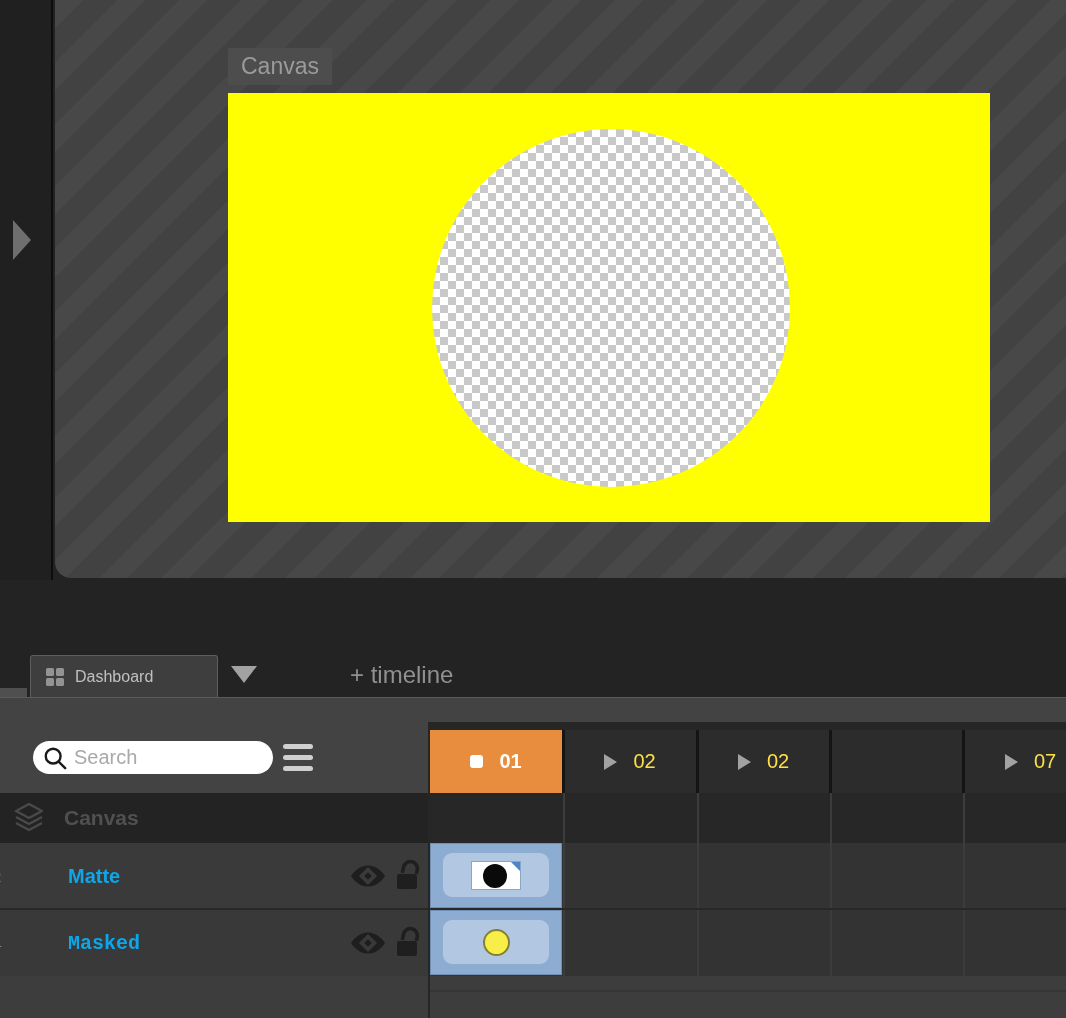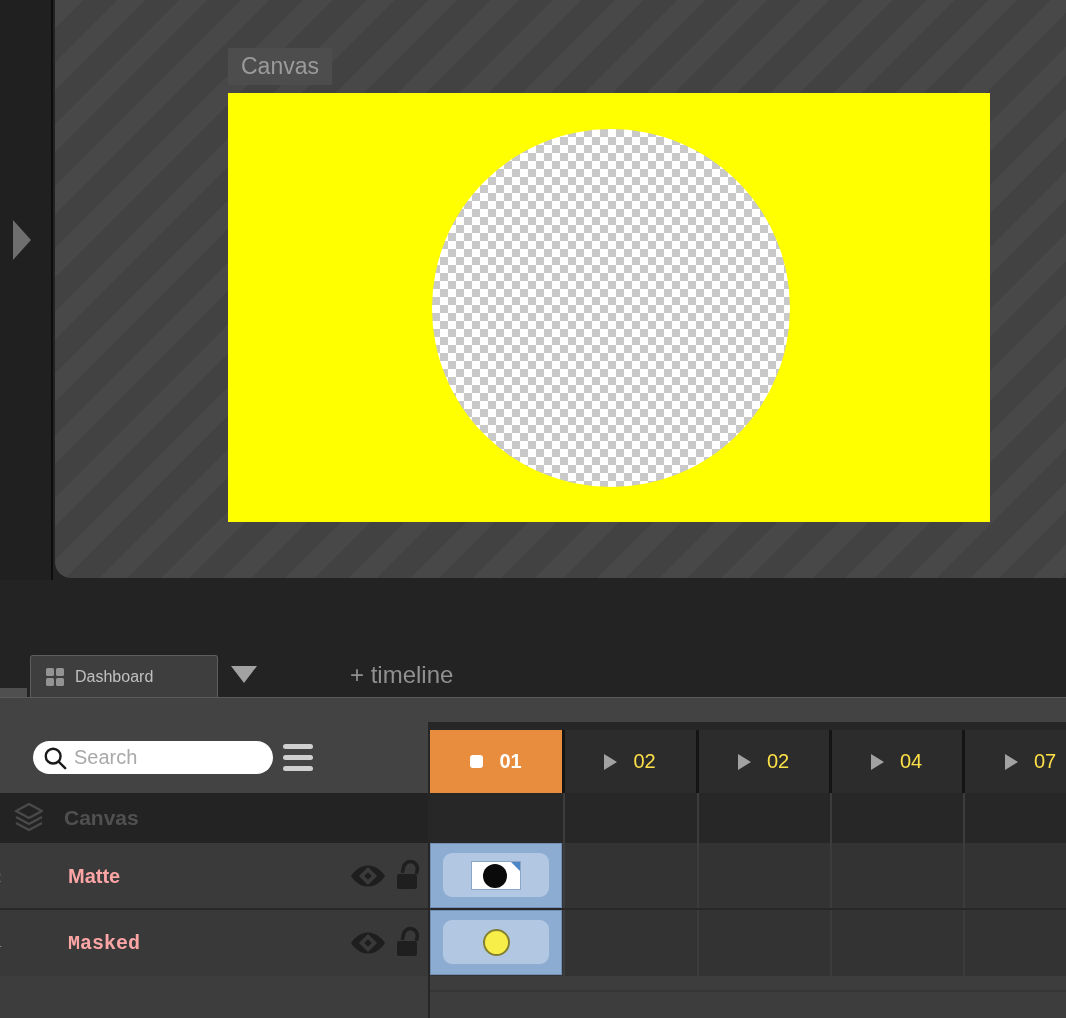--- a/index.html
+++ b/index.html
@@ -66,21 +66,21 @@
   .stack-icon { position:absolute; left:13px; top:8px; }
 
   .layer-row { position:absolute; left:0; width:428px; height:65px; cursor:pointer; }
   .row-matte  { top:843px; background:#3a3a3a; }
   .row-masked { top:910px; height:66px; background:#393939;font-family:Liberation Mono, monospace; }
   .row-divider { position:absolute; left:0; top:908px; width:1066px; height:2px; background:#282828; }
   .rows-grid-bg { position:absolute; left:430px; top:843px; width:636px; height:133px; background:#333333; }
   .grid-vline { position:absolute; top:793px; width:2px; height:183px; background:#3c3c3c; }
 
   .layer-num { position:absolute; left:-7px; top:50%; transform:translateY(-50%); font-size:15px; color:#878787; }
-  .layer-name { position:absolute; left:68px; top:50%; transform:translateY(-50%); font-size:20px; font-weight:bold; color:#fca5a5; }
+  .layer-name { position:absolute; left:68px; top:50%; transform:translateY(-50%); font-size:20px; font-weight:bold; color:#0ea5e9; }
   .eye-btn { position:absolute; left:350px; top:50%; transform:translateY(-50%); cursor:pointer; line-height:0; }
   .lock-btn { position:absolute; left:394px; top:50%; transform:translateY(-50%); cursor:pointer; line-height:0; }
 
   
   .kf-cell { position:absolute; left:430px; width:132px; height:65px; background:#8cacd1;
     box-shadow:inset 0 0 0 1px rgba(35,60,100,0.25); cursor:pointer; }
   .kf-matte { top:843px; } .kf-masked { top:910px; }
   .kf-inner { position:absolute; left:13px; top:10px; width:106px; height:44px; background:#b2c7e1; border-radius:9px;
     display:flex; align-items:center; justify-content:center; }
   .thumb-rect { position:relative; width:50px; height:29px; background:#fff; border:1px solid #8aa6c6; }
@@ -141,24 +141,20 @@
     <span class="frame-num">01</span>
   </div>
   <div class="frame-header" style="left:564px; width:132px;">
     <span class="play-icon"></span>
     <span class="frame-num">02</span>
   </div>
   <div class="frame-header" style="left:698px; width:131px;">
     <span class="play-icon"></span>
     <span class="frame-num">02</span>
   </div>
-  <div class="frame-header" style="left:831px; width:131px;">
-    <span class="play-icon"></span>
-    <span class="frame-num">04</span>
-  </div>
   <div class="frame-header" style="left:964px; width:133px;">
     <span class="play-icon"></span>
     <span class="frame-num">07</span>
   </div>
   <div class="hsep" style="left:562px;"></div>
   <div class="hsep" style="left:696px;"></div>
   <div class="hsep" style="left:829px;"></div>
   <div class="hsep" style="left:962px;"></div>
 
   <div class="main-vline"></div>

